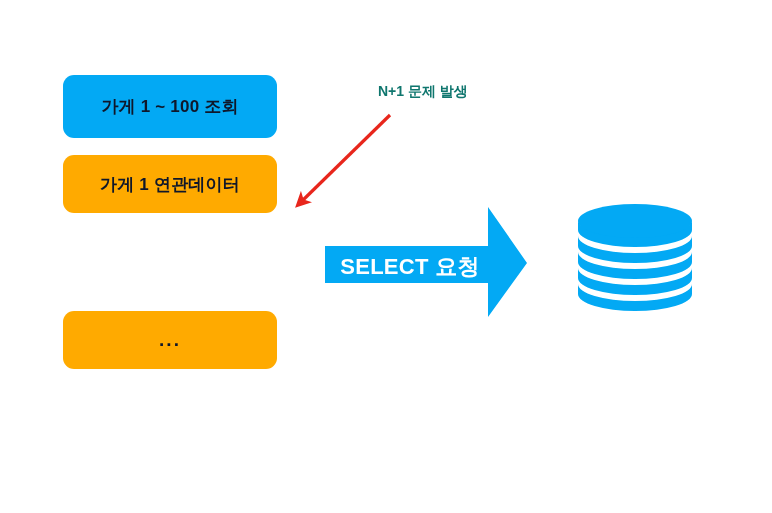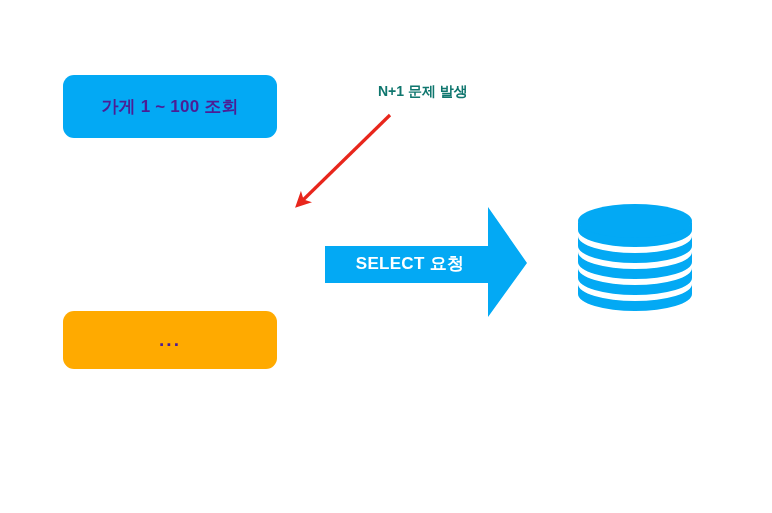--- a/index.html
+++ b/index.html
@@ -21,21 +21,21 @@
 
   
   .node {
     position: absolute;
     left: 63px;
     width: 214px;
     border-radius: 11px;
     display: flex;
     align-items: center;
     justify-content: center;
-    color: #4c1d95;
+    color: #0f172a;
     font-weight: bold;
     font-size: 17px;
     letter-spacing: 0.2px;
     box-sizing: border-box;
     text-align: center;
     user-select: none;
   }
   .node.query {
     top: 75px;
     height: 63px;
@@ -86,21 +86,21 @@
     height: 125px;
     overflow: visible;
   }
   .block-arrow-label {
     position: absolute;
     left: 325px;
     top: 252px;
     width: 170px;
     text-align: center;
     color: #ffffff;
-    font-size: 17px;
+    font-size: 22px;
     font-weight: bold;
     letter-spacing: 0.3px;
     user-select: none;
   }
 
   
   .database-svg {
     position: absolute;
     left: 572px;
     top: 203px;
@@ -111,20 +111,23 @@
 </style>
 </head>
 <body>
 
 <div id="canvas">
 
   <div class="node query">
     <span class="node-label">가게 1 ~ 100 조회</span>
   </div>
 
+  <div class="node rel rel-1">
+    <span class="node-label">가게 1 연관데이터</span>
+  </div>
 
 
   <div class="node rel rel-dots">
     <span class="node-label">...</span>
   </div>
 
 
   <div class="annotation-text">N+1 문제 발생</div>
 
   <svg class="red-arrow-svg" viewBox="0 0 120 120" aria-hidden="true">

